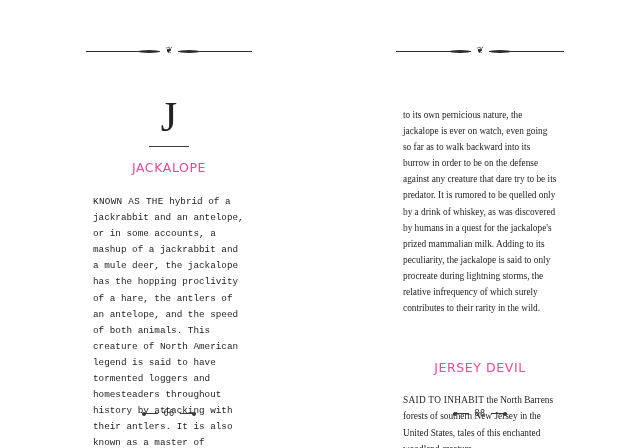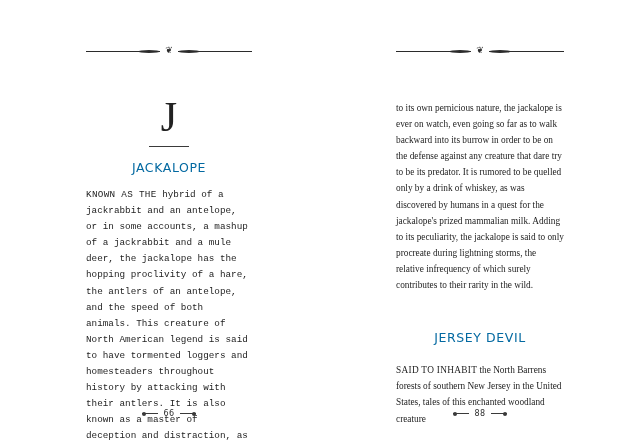--- a/index.html
+++ b/index.html
@@ -97,21 +97,21 @@
     height: 1px;
     background: #3a3a3a;
   }
 
   
   .entry-title {
     font-family: "DejaVu Sans", sans-serif;
     font-size: 12.5px;
     letter-spacing: 0.6px;
     text-align: center;
-    color: #0369a1;
+    color: #ec4899;
     font-weight: 400;
   }
   .left .entry-title {
     position: absolute;
     top: 160px;
     width: 166px;
   }
   .right .entry-title.inline {
     position: static;
     width: 100%;
@@ -128,21 +128,21 @@
     color: #1d1d1d;
   }
   .left .body-col { top: 187px; font-family: Liberation Mono, monospace; }
   .right .body-col { top: 100px; width: 168px; }
 
   .smallcaps {
     font-variant: small-caps;
     letter-spacing: 0.3px;
   }
   .body-col p {
-    margin: 0;
+    margin: 7px;
   }
   .gap {
     height: 37px;
   }
 
   
   .folio {
     position: absolute;
     bottom: 30px;
     width: 166px;

